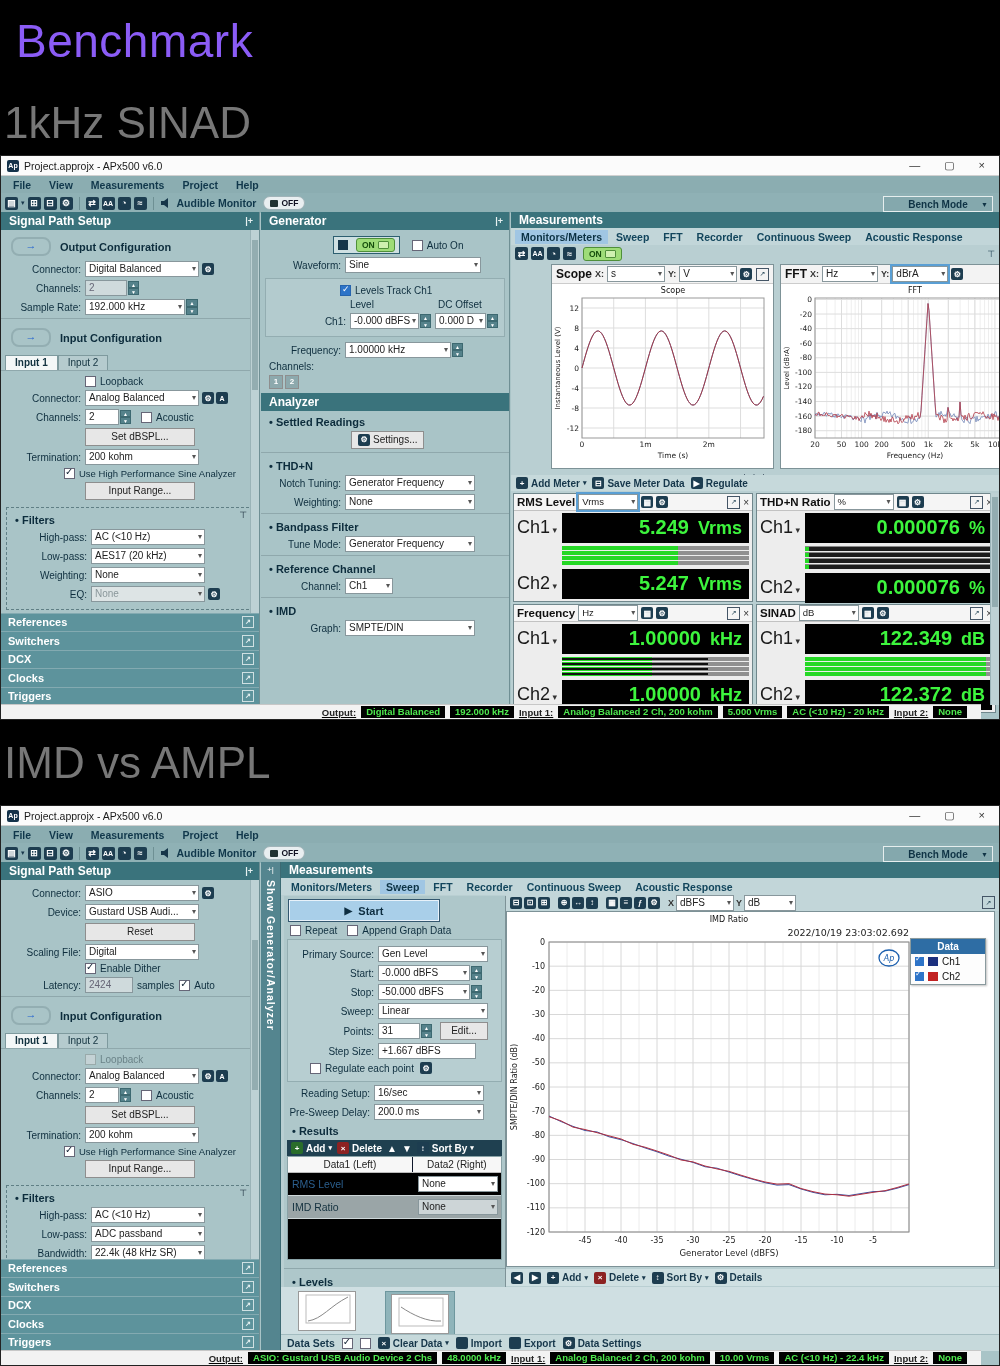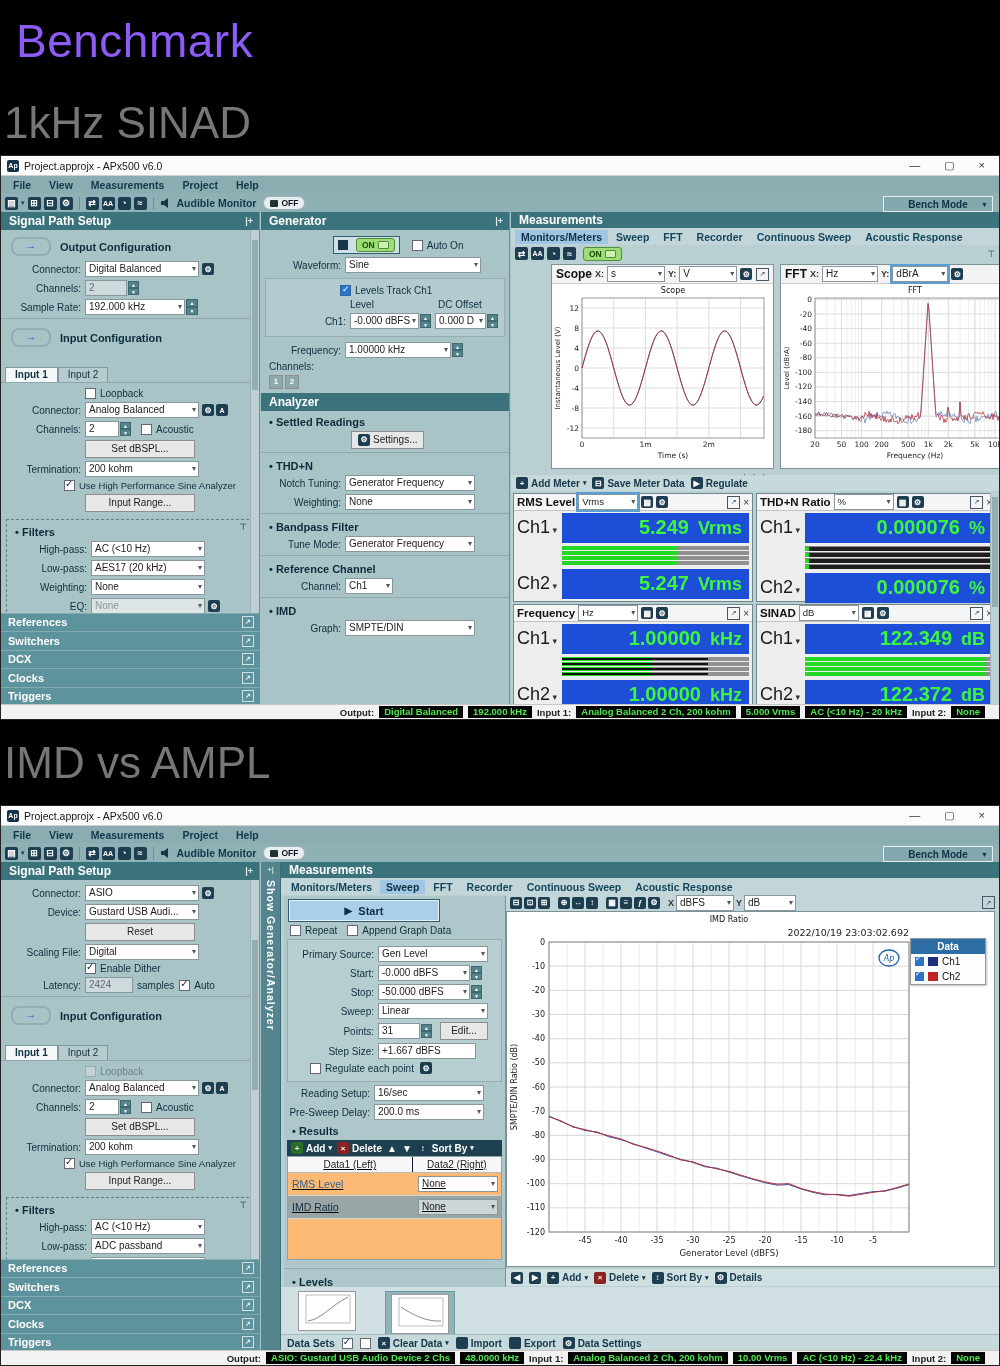--- a/index.html
+++ b/index.html
@@ -21,21 +21,21 @@
   .ico{width:13px;height:13px;background:#1d3d50;color:#fff;font-size:9px;font-weight:bold;display:inline-flex;align-items:center;justify-content:center;border-radius:2px;flex:none;}
   .ico.sm{width:12px;height:12px;font-size:8px;}
   .tsep{width:1px;height:13px;background:#6e9094;margin:0 3px;}
   .tcaret{font-size:7px;color:#16364a;}
   .albl{font-size:10.5px;font-weight:bold;color:#10374b;margin-left:2px;}
   .offpill{display:inline-flex;align-items:center;gap:3px;background:#e9eff1;border:1px solid #9fb3b8;border-radius:8px;padding:0 6px;height:12px;margin-left:4px;}
   .offsq{width:8px;height:7px;background:#233;border-radius:1px;}
   .offtx{font-size:8.5px;font-weight:bold;color:#112;}
   .bench{position:absolute;right:6px;top:3px;width:108px;height:14px;background:#84a8ad;border:1px solid #e6eeee;display:flex;align-items:center;justify-content:center;font-size:10px;font-weight:bold;color:#0f3345;}
   .bench:after{content:"▼";font-size:7px;position:absolute;right:4px;color:#0f3345;}
-  .statusbar{position:absolute;left:0;right:0;bottom:0;height:14px;background:#f2f2f2;display:flex;align-items:center;justify-content:flex-end;gap:5px;padding:0 14px 0 4px;border-top:1px solid #c7c7c7;}
+  .statusbar{position:absolute;left:0;right:18px;bottom:0;height:14px;background:#f2f2f2;display:flex;align-items:center;justify-content:flex-end;gap:5px;padding:0 14px 0 4px;border-top:1px solid #c7c7c7;text-decoration:underline;}
   .slbl{font-size:9.5px;font-weight:bold;color:#222;}
   .badge{background:#000;color:#4ee84e;font-size:9.5px;font-weight:bold;padding:0 5px;height:12px;line-height:12px;}
   .content{position:absolute;left:0;right:0;top:56px;bottom:14px;}
   
   .phead{height:18px;background:#3a737c;color:#fff;font-weight:bold;font-size:12px;display:flex;align-items:center;padding:0 8px;position:relative;}
   .phead .pico{position:absolute;right:6px;font-size:9px;font-weight:bold;color:#e8f2f2;}
   .sps{position:absolute;left:0;top:0;width:259px;bottom:0;background:#a9c4c7;border-right:1px solid #6f8f94;box-sizing:border-box;}
   .mid{position:absolute;left:260px;top:0;width:249px;bottom:0;background:#a9c4c7;border-right:1px solid #6f8f94;box-sizing:border-box;}
   .meas{position:absolute;left:510px;top:0;right:0;bottom:0;background:#b9cfd2;}
   
@@ -57,21 +57,21 @@
   .chk.dis{background:#c4d2d5;border-color:#9aa;}
   .clbl{font-size:10px;color:#0e2e3e;margin-left:4px;}
   .btn{background:#e7e7e7;border:1px solid #8e8e8e;font-size:10px;color:#222;height:16px;line-height:16px;text-align:center;}
   .secrow{display:flex;align-items:center;gap:9px;margin:7px 6px 5px 10px;}
   .arrowpill{width:36px;height:15px;border:2px solid #93aeb2;border-radius:8px;background:#a9c4c7;color:#1d5ed0;font-weight:bold;font-size:11px;line-height:12px;text-align:center;flex:none;}
   .sectitle{font-size:11px;font-weight:bold;color:#0c2c3c;}
   .bullet{font-size:11px;font-weight:bold;color:#0c2c3c;margin:5px 8px 3px 8px;}
   .bullet:before{content:"• ";}
   .cbar{height:17.5px;background:#5d939c;color:#fff;font-weight:bold;font-size:11px;display:flex;align-items:center;padding:0 7px;border-top:1px solid #83aab1;position:relative;}
   .cbar .pop{position:absolute;right:5px;width:10px;height:10px;border:1px solid #cfe0e2;font-size:7px;color:#eaf4f4;display:flex;align-items:center;justify-content:center;}
-  .itabs{display:flex;margin:20px 0 0 4px;}
+  .itabs{display:flex;margin:8px 0 0 4px;}
   .itab{font-size:10px;color:#12323f;padding:1px 9px 2px;border:1px solid #7e9a9e;border-bottom:none;background:#b5cbce;}
   .itab.on{background:#f3f7f7;font-weight:bold;}
   .grpbox{border-top:1px solid #8fa8ac;margin-top:2px;padding-top:2px;}
   .dashbox{border:1px dashed #5f7f85;margin:7px 5px;padding:1px 0 4px;position:relative;}
   .dashbox .pin{position:absolute;right:6px;top:2px;font-size:9px;color:#123;}
   .scroll{position:absolute;width:8px;background:#bdd1d4;border-left:1px solid #9ab3b7;}
   .thumbv{position:absolute;left:1px;width:6px;background:#93adb1;}
   
   .mtabs{height:17px;background:#c2d6d9;display:flex;align-items:center;gap:2px;padding:0 4px;}
   .mtab{font-size:10.5px;font-weight:bold;color:#12455c;padding:1px 6px;}
@@ -88,39 +88,39 @@
   .dots{position:absolute;left:0;right:0;text-align:center;color:#456;font-size:9px;letter-spacing:2px;}
   .mtoolbar{position:absolute;left:0;right:0;display:flex;align-items:center;gap:6px;padding:0 5px;height:16px;background:#c6d9db;}
   .mtbtn{display:inline-flex;align-items:center;gap:3px;font-size:10px;font-weight:bold;color:#15364a;}
   .meter{position:absolute;border:1px solid #70878c;background:#ededed;box-sizing:border-box;display:flex;flex-direction:column;}
   .mhead{height:17px;background:#f5f5f5;display:flex;align-items:center;gap:3px;padding:0 3px;border-bottom:1px solid #c2c2c2;}
   .mtitle{font-weight:bold;font-size:11.5px;color:#111;white-space:nowrap;}
   .mbody{flex:1;padding:1px 3px 2px 3px;display:flex;flex-direction:column;}
   .mrow{display:flex;align-items:center;height:31px;}
   .chlab{width:45px;font-size:18px;color:#1a1a1a;flex:none;}
   .chlab:after{content:" ▾";font-size:9px;color:#333;}
-  .disp{flex:1;height:30px;background:#1d4ed8;display:flex;align-items:baseline;justify-content:flex-end;gap:9px;padding:0 7px;overflow:hidden;}
+  .disp{flex:1;height:30px;background:#000000;display:flex;align-items:baseline;justify-content:flex-end;gap:9px;padding:0 7px;overflow:hidden;}
   .dval{color:#3df53d;font-size:20px;font-weight:bold;line-height:29px;}
   .dunit{color:#3df53d;font-size:18px;font-weight:bold;line-height:29px;}
   .barzone{margin-left:45px;padding:2px 0;}
   .bar{height:4px;background:#909090;margin:1px 0;position:relative;}
   .bar .fill{position:absolute;left:0;top:0;bottom:0;background:#25d825;}
   .bar .trk{position:absolute;left:0;top:1px;height:2px;background:#111;}
   .bar.dark{background:#1e1e1e;border-top:1px solid #888;}
   
   .strip{position:absolute;left:260px;top:0;width:19px;bottom:0;background:#54858f;border-right:1px solid #3c6a73;display:flex;flex-direction:column;align-items:center;}
   .striptx{writing-mode:vertical-rl;font-size:10.5px;font-weight:bold;color:#fff;margin-top:6px;letter-spacing:1px;}
   .meas2{position:absolute;left:280px;top:0;right:0;bottom:0;background:#b9cfd2;}
   .swcol{position:absolute;left:3px;top:34px;width:221px;bottom:0;background:#aec7ca;border-right:1px solid #7d9297;}
   .startbtn{margin:3px 4px;width:150px;height:21px;background:#a9cfe9;border:1px solid #33576f;box-shadow:inset 0 0 0 1px #e8f2fa;display:flex;align-items:center;justify-content:center;gap:6px;font-size:11px;font-weight:bold;color:#0d2d40;}
   .inbox{border:1px solid #93adb1;background:#b7ced1;margin:3px 3px;padding:3px 0 4px;}
   .fl2{width:86px;text-align:right;padding-right:4px;font-size:10px;color:#0e2e3e;flex:none;}
   .rtools{display:flex;align-items:center;gap:5px;background:#1f4050;padding:2px 4px;margin:2px 3px 0;}
   .rtools .t{font-size:10px;font-weight:bold;color:#fff;display:inline-flex;align-items:center;gap:3px;}
-  .rtable{margin:0 3px;background:#fdba74;border:1px solid #8aa3a7;text-decoration:underline;}
+  .rtable{margin:0 3px;background:#000000;border:1px solid #8aa3a7;}
   .rth{display:flex;background:#f7f7f7;border-bottom:1px solid #bbb;}
   .rth div{font-size:10px;color:#222;text-align:center;padding:2px 0;}
   .rrow{display:flex;align-items:center;height:22px;border-bottom:1px solid #cdd7d9;}
   .rname{flex:1;font-size:10.5px;color:#2b5f8e;padding-left:4px;}
   .rrow.selr{background:#9aa5a7;}
   .rrow.selr .rname{color:#13303e;}
   .gridtools{height:17px;display:flex;align-items:center;gap:2px;padding:0 4px;background:#c2d6d9;position:relative;}
   .chartwrap{position:absolute;background:#fff;border:1px solid #7d9297;box-sizing:border-box;}
   .legend{position:absolute;border:1px solid #8a9a9e;background:#fdfdfd;width:74px;box-shadow:1px 1px 2px rgba(0,0,0,.25);}
   .leghead{background:#2e6da4;color:#fff;font-size:10px;font-weight:bold;text-align:center;height:15px;line-height:15px;position:relative;}

